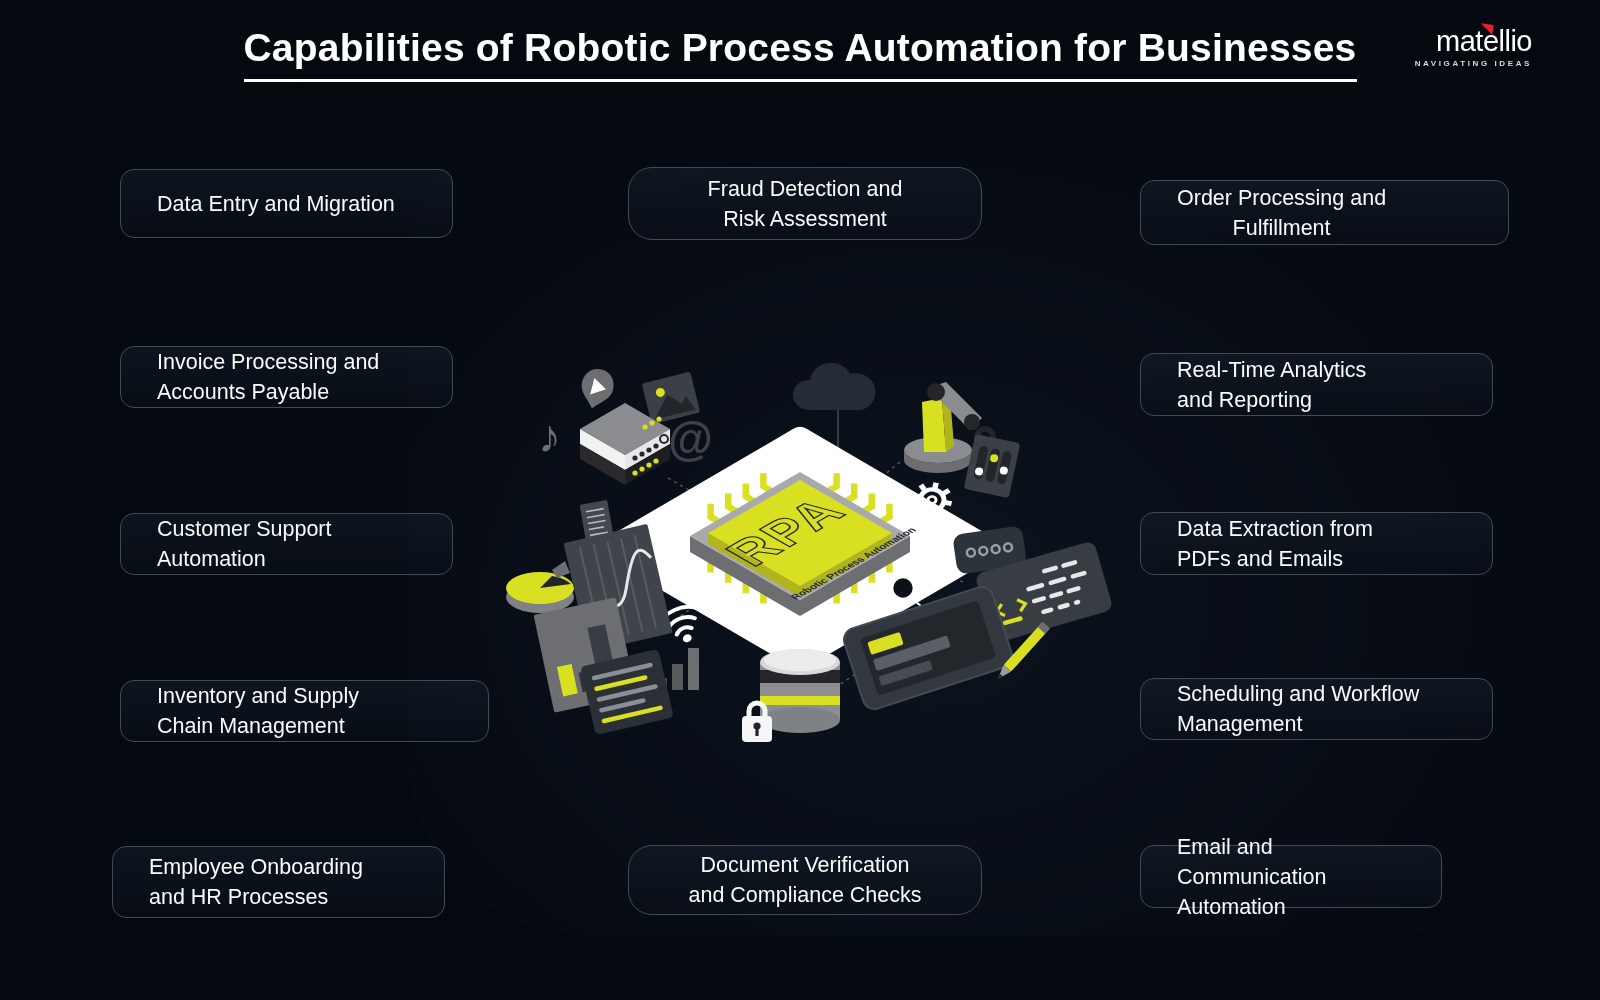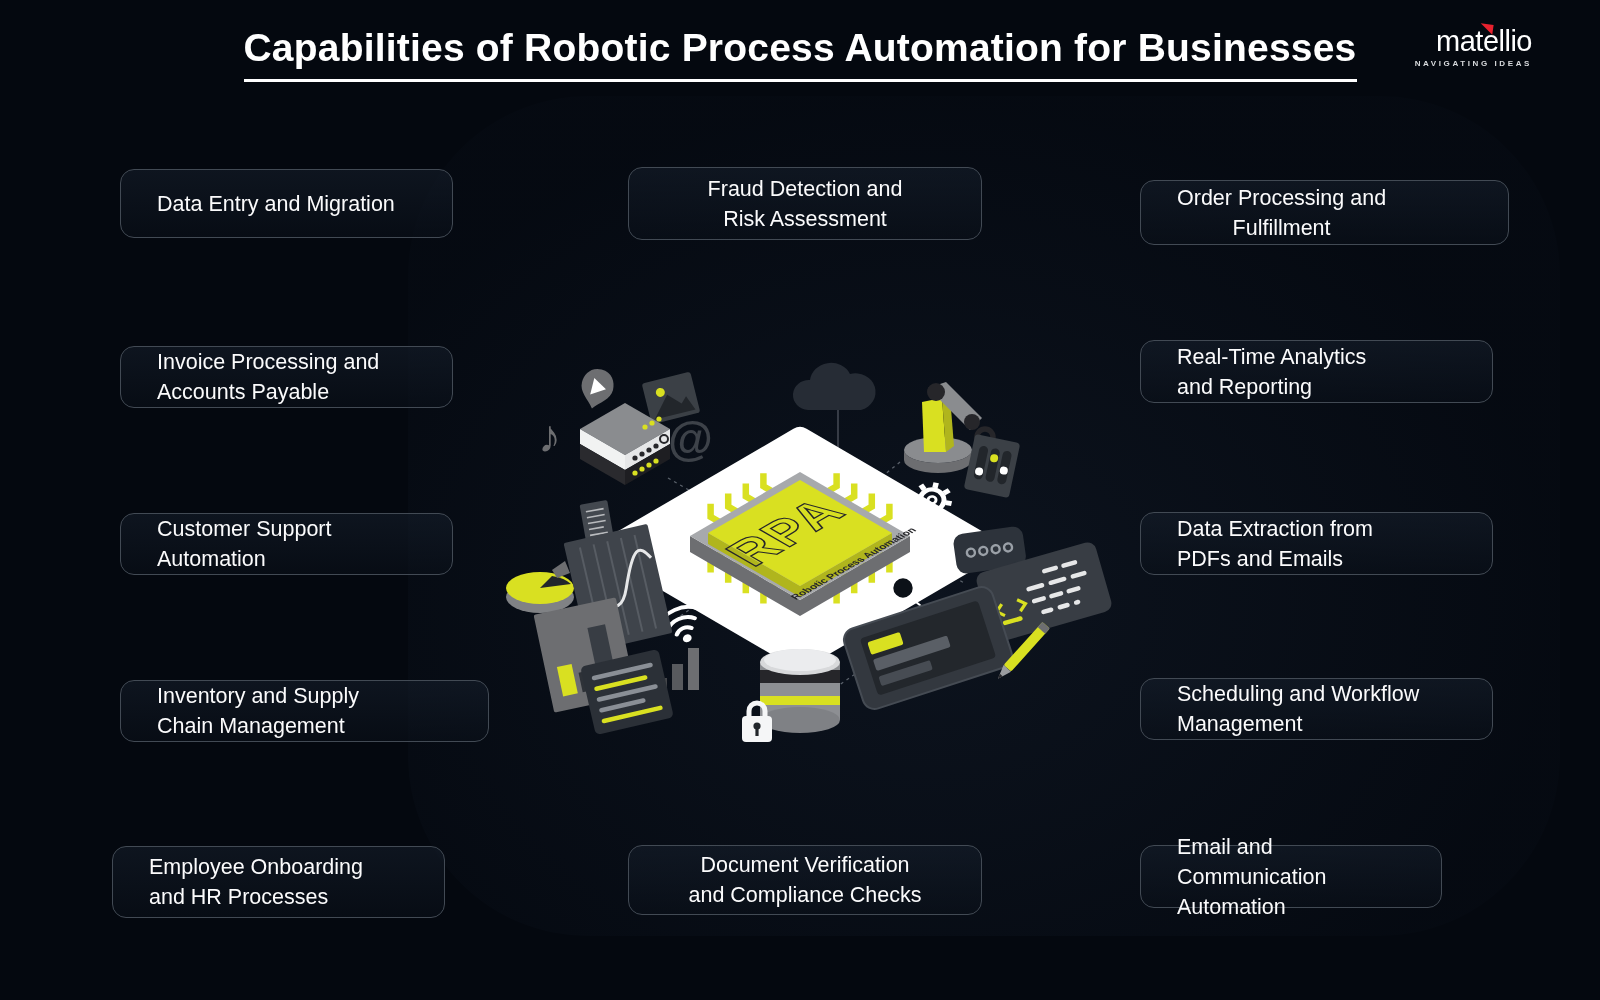--- a/index.html
+++ b/index.html
@@ -29,33 +29,33 @@
   .logo-tagline { margin-top:4px; font-size:8px; letter-spacing:2.6px; color:#d8dadd; font-weight:bold; }
 
   .cap-box {
     position:absolute; display:flex; align-items:center;
     border:1px solid #424a54; border-radius:14px;
     background:linear-gradient(180deg, rgba(22,31,44,0.55), rgba(10,16,25,0.55));
     font-size:21.5px; line-height:30px; color:#fbfbfc;
     white-space:pre-line;
   }
   .cap-left, .cap-right { padding-left:36px; padding-right:14px; text-align:left; }
-  .cap-center { justify-content:center; text-align:center; padding:0 22px; }
+  .cap-center { justify-content:center; text-align:center; padding:0 22px;border-radius:24px; }
 
   .l0 { left:120px; top:169px;  width:333px; height:69px; }
   .l1 { left:120px; top:346px;  width:333px; height:62px;align-items:center; }
   .l2 { left:120px; top:513px;  width:333px; height:62px; }
   .l3 { left:120px; top:680px;  width:369px; height:62px; }
   .l4 { left:112px; top:846px;  width:333px; height:72px; }
 
   .c0 { left:628px; top:167px;  width:354px; height:73px; }
   .c1 { left:628px; top:845px;  width:354px; height:70px; }
 
   .r0 { left:1140px; top:180px; width:369px; height:65px;text-align:center; }
-  .r1 { left:1140px; top:340px; width:353px; height:63px; }
+  .r1 { left:1140px; top:353px; width:353px; height:63px; }
   .r2 { left:1140px; top:512px; width:353px; height:63px; }
   .r3 { left:1140px; top:678px; width:353px; height:62px; }
   .r4 { left:1140px; top:845px; width:302px; height:63px; }
 
   .illustration { position:absolute; left:500px; top:330px; width:620px; height:440px; }
 </style>
 </head>
 <body>
 
 <div class="bg-shape"></div>

